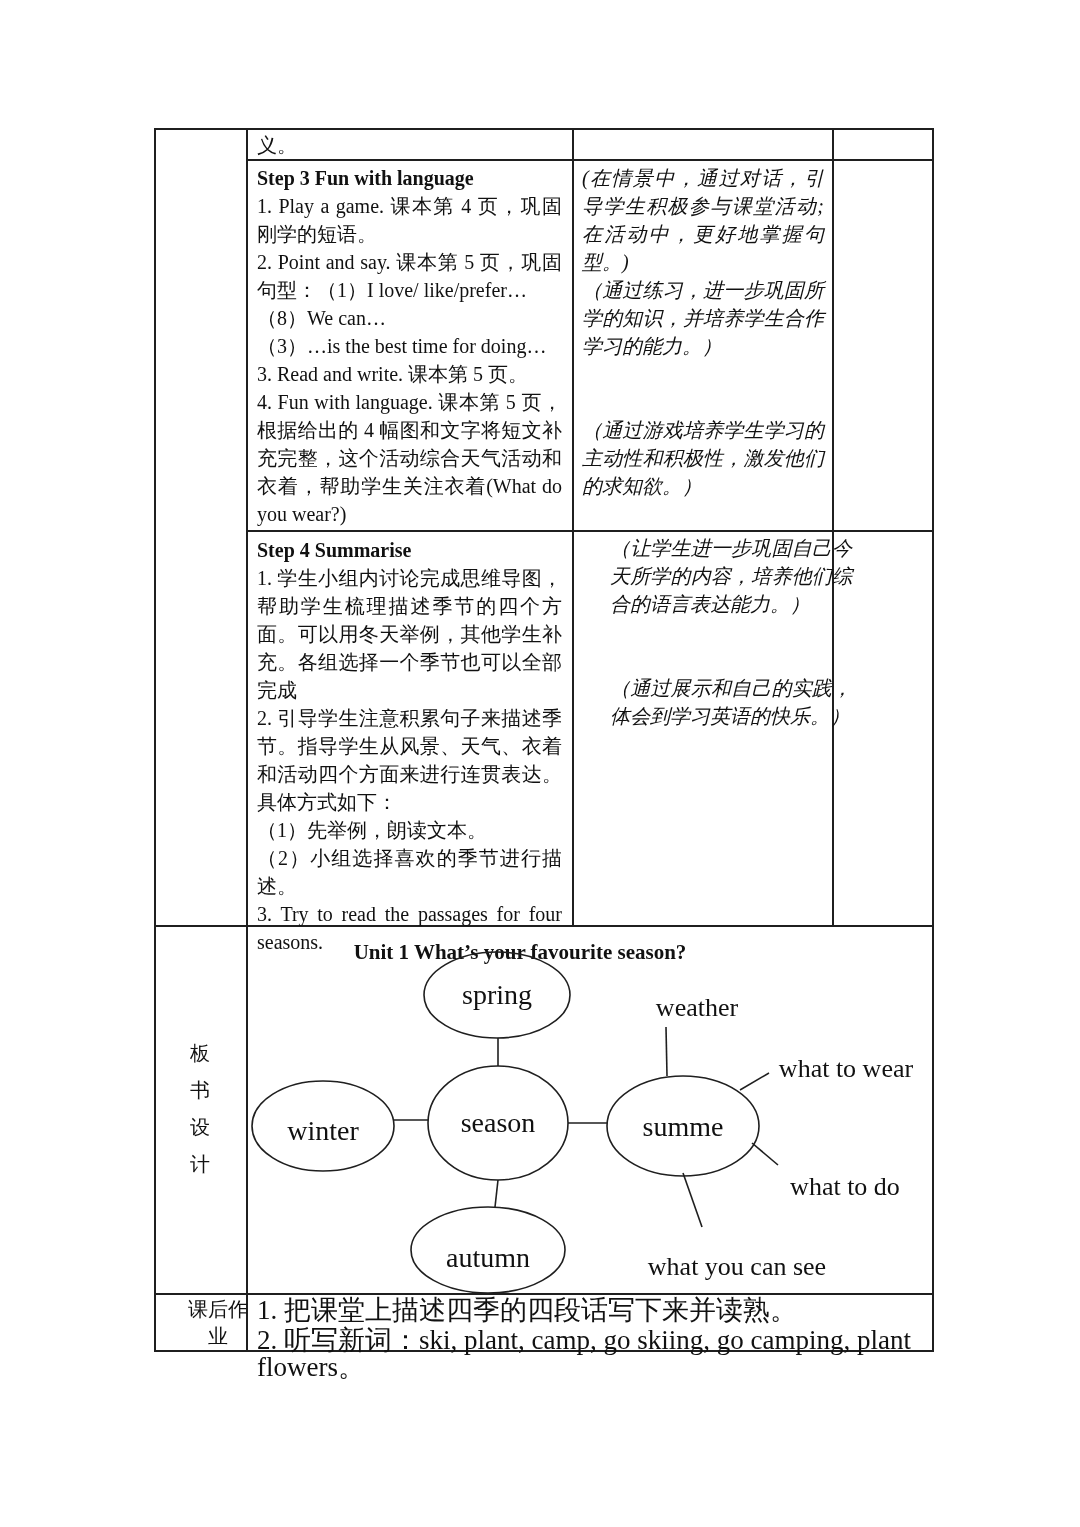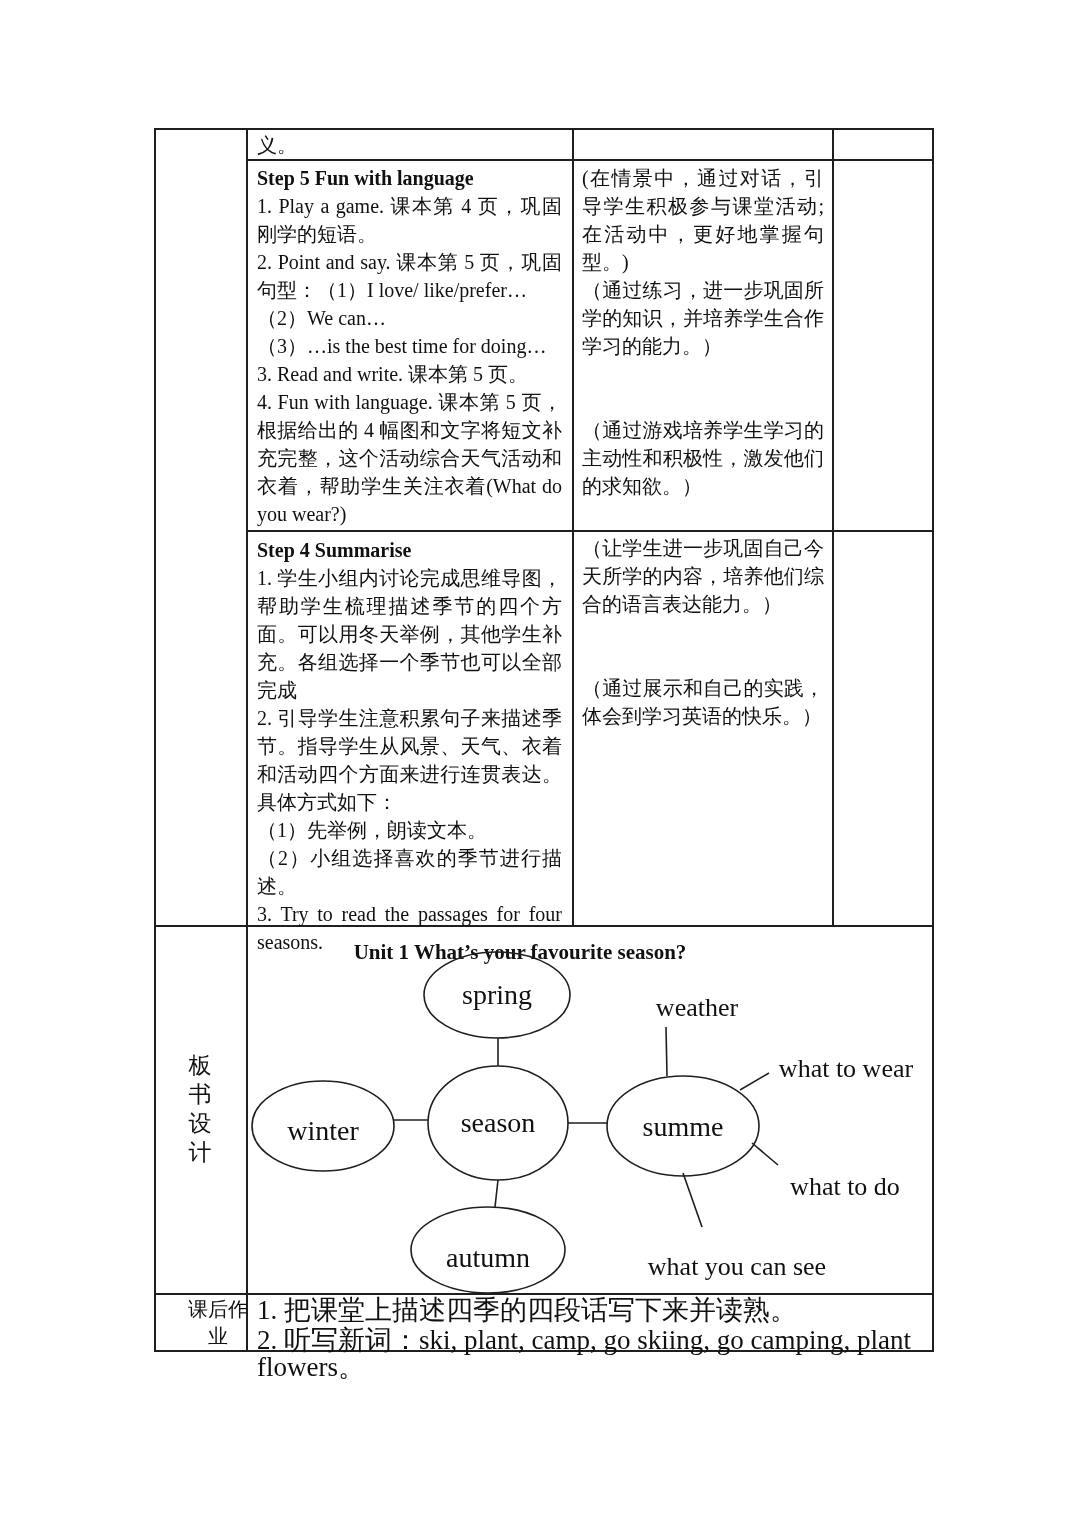--- a/index.html
+++ b/index.html
@@ -14,29 +14,29 @@
   .abs{position:absolute;}
   .hline{position:absolute;height:2px;background:#1f1f1f;}
   .vline{position:absolute;width:2px;background:#1f1f1f;}
   .frame{
     position:absolute;left:154px;top:128px;width:780px;height:1224px;
     box-sizing:border-box;border:2px solid #1f1f1f;
   }
   .body-text{font-size:20px;line-height:28px;}
   .para{margin:0;text-align:justify;}
   .bold{font-weight:bold;}
-  .comment-block{margin:0;text-align:justify;}
+  .comment-block{margin:0;text-align:justify;font-style:italic;}
   .gap-top{margin-top:56px;}
   .cell-label{
     display:flex;align-items:center;justify-content:center;
     box-sizing:border-box;
   }
   .vertical-label{
     width:24px;text-align:center;
-    font-size:23px;line-height:29px;
+    font-size:20px;line-height:37px;
     word-break:break-all;
   }
   .wrap-label{
     width:68px;text-align:center;
     font-size:20px;line-height:27px;
   }
   .homework-list{font-size:27px;line-height:27px;}
   .homework-list p{margin:0 0 3px 0;}
   svg text{fill:#111111;}
   .node-text{font-size:28px;}
@@ -54,45 +54,45 @@
   <div class="vline" style="left:572px;top:128px;height:799px;"></div>
   <div class="vline" style="left:832px;top:128px;height:799px;"></div>
   <div class="hline" style="top:159px;left:246px;width:688px;"></div>
   <div class="hline" style="top:530px;left:246px;width:688px;"></div>
   <div class="hline" style="top:925px;left:154px;width:780px;"></div>
   <div class="hline" style="top:1293px;left:154px;width:780px;"></div>
 
   <div class="abs body-text" style="left:257px;top:131px;width:300px;">义。</div>
 
   <div class="abs body-text" style="left:257px;top:164px;width:305px;">
-    <p class="para bold">Step 5 Fun with language</p>
+    <p class="para bold">Step 3 Fun with language</p>
     <p class="para">1. Play a game. 课本第 4 页，巩固刚学的短语。</p>
     <p class="para">2. Point and say. 课本第 5 页，巩固句型：（1）I love/ like/prefer…</p>
-    <p class="para">（2）We can…</p>
+    <p class="para">（8）We can…</p>
     <p class="para">（3）…is the best time for doing…</p>
     <p class="para">3. Read and write. 课本第 5 页。</p>
     <p class="para">4. Fun with language. 课本第 5 页，根据给出的 4 幅图和文字将短文补充完整，这个活动综合天气活动和衣着，帮助学生关注衣着(What do you wear?)</p>
   </div>
 
   <div class="abs body-text" style="left:582px;top:164px;width:242px;">
     <p class="comment-block">(在情景中，通过对话，引导学生积极参与课堂活动; 在活动中，更好地掌握句型。)</p>
     <p class="comment-block">（通过练习，进一步巩固所学的知识，并培养学生合作学习的能力。）</p>
     <p class="comment-block gap-top">（通过游戏培养学生学习的主动性和积极性，激发他们的求知欲。）</p>
   </div>
 
   <div class="abs body-text" style="left:257px;top:536px;width:305px;">
     <p class="para bold">Step 4 Summarise</p>
     <p class="para">1. 学生小组内讨论完成思维导图，帮助学生梳理描述季节的四个方面。可以用冬天举例，其他学生补充。各组选择一个季节也可以全部完成</p>
     <p class="para">2. 引导学生注意积累句子来描述季节。指导学生从风景、天气、衣着和活动四个方面来进行连贯表达。具体方式如下：</p>
     <p class="para">（1）先举例，朗读文本。</p>
     <p class="para">（2）小组选择喜欢的季节进行描述。</p>
     <p class="para">3. Try to read the passages for four seasons.</p>
   </div>
 
-  <div class="abs body-text" style="left:582px;top:534px;width:242px;">
+  <div class="abs body-text" style="left:610px;top:534px;width:242px;">
     <p class="comment-block">（让学生进一步巩固自己今天所学的内容，培养他们综合的语言表达能力。）</p>
     <p class="comment-block gap-top">（通过展示和自己的实践，体会到学习英语的快乐。）</p>
   </div>
 
   <div class="abs cell-label" style="left:154px;top:925px;width:92px;height:368px;">
     <div class="vertical-label">板书设计</div>
   </div>
 
   <svg class="abs" style="left:246px;top:925px;" width="688" height="368" viewBox="0 0 688 368">
 

